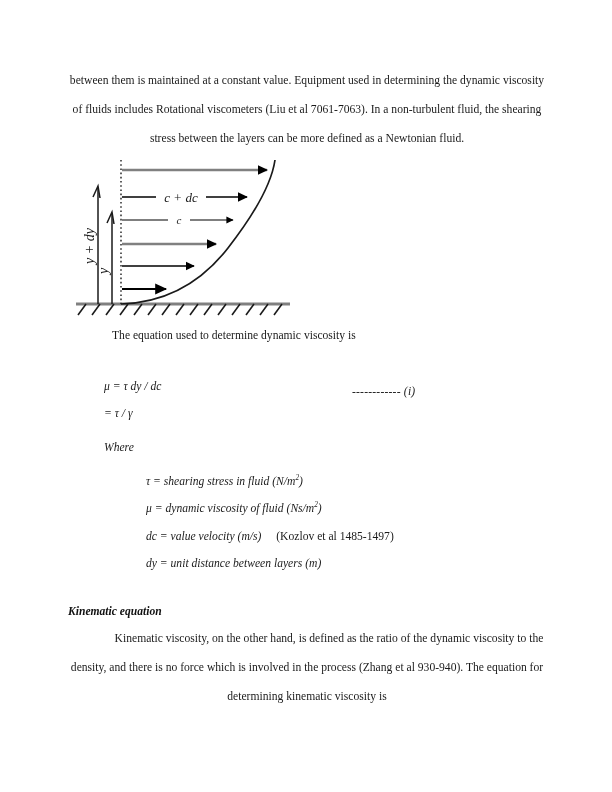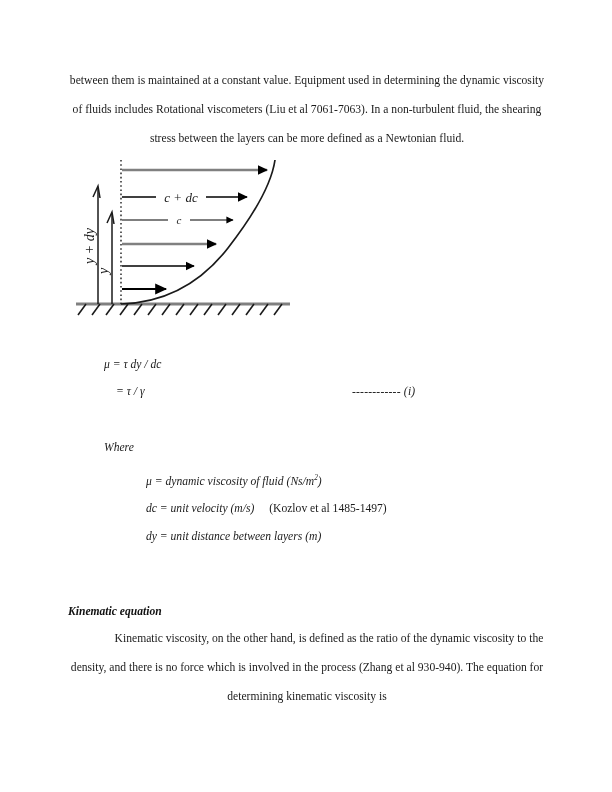--- a/index.html
+++ b/index.html
@@ -69,23 +69,24 @@
     top: 329px;
     font-size: 11.6px;
     color: #1a1a1a;
   }
   .eq {
     position: absolute;
     font-size: 11.6px;
     font-style: italic;
     color: #1a1a1a;
     white-space: nowrap;
+    margin-top: 22px;
   }
   #eq-1 { left: 104px; top: 358px; }
-  #eq-2 { left: 116px; top: 385px; }
+  #eq-2 { left: 104px; top: 385px; }
   #eq-ref {
     position: absolute;
     left: 352px;
     top: 385px;
     font-size: 11.6px;
     font-style: italic;
     letter-spacing: 0.2px;
     color: #1a1a1a;
     white-space: nowrap;
   }
@@ -199,38 +200,42 @@
         <path d="M39,71 L44,60 L46,72" fill="none" stroke="#1a1a1a" stroke-width="1.5"></path>
       </g>
 
       <text x="0" y="0" font-family="Liberation Serif, serif" font-size="14" font-style="italic" fill="#1a1a1a" transform="translate(26,112) rotate(-90)">y + dy</text>
 
       <text x="0" y="0" font-family="Liberation Serif, serif" font-size="14" font-style="italic" fill="#1a1a1a" transform="translate(40,122) rotate(-90)">y</text>
 
     </svg>
   </div>
 
+  <div class="eq-lead">The equation used to determine dynamic viscosity is</div>
 
   <div class="eq" id="eq-1">μ = τ dy / dc</div>
 
   <div class="eq" id="eq-2">=  τ  / γ</div>
 
   <div id="eq-ref">
     <span>------------</span>
     <span>(i)</span>
   </div>
 
   <div class="where-label">Where</div>
 
   <div class="deflist">
     <div class="defitem">
+      <span>τ</span><span> = shearing stress in fluid (N/m</span><sup>2</sup><span>)</span><span class="upright"></span>
+    </div>
+    <div class="defitem">
       <span>μ</span><span> = dynamic viscosity of fluid (Ns/m</span><sup>2</sup><span>)</span><span class="upright"></span>
     </div>
     <div class="defitem">
-      <span>dc</span><span> = unit velocity (m/s) </span><sup></sup><span></span><span class="upright">(Kozlov et al 1485-1497)</span>
+      <span>dc</span><span> = value velocity (m/s) </span><sup></sup><span></span><span class="upright">(Kozlov et al 1485-1497)</span>
     </div>
     <div class="defitem">
       <span>dy</span><span> = unit distance between layers (m)</span><sup></sup><span></span><span class="upright"></span>
     </div>
   </div>
 
   <div class="subheading">Kinematic equation</div>
 
   <div class="body-block" id="para-kinematic">
     <span class="indent"></span><span>Kinematic viscosity, on the other hand, is defined as the ratio of the dynamic viscosity to the density, and there is no force which is involved in the process (Zhang et al 930-940). The equation for determining kinematic viscosity is</span>

